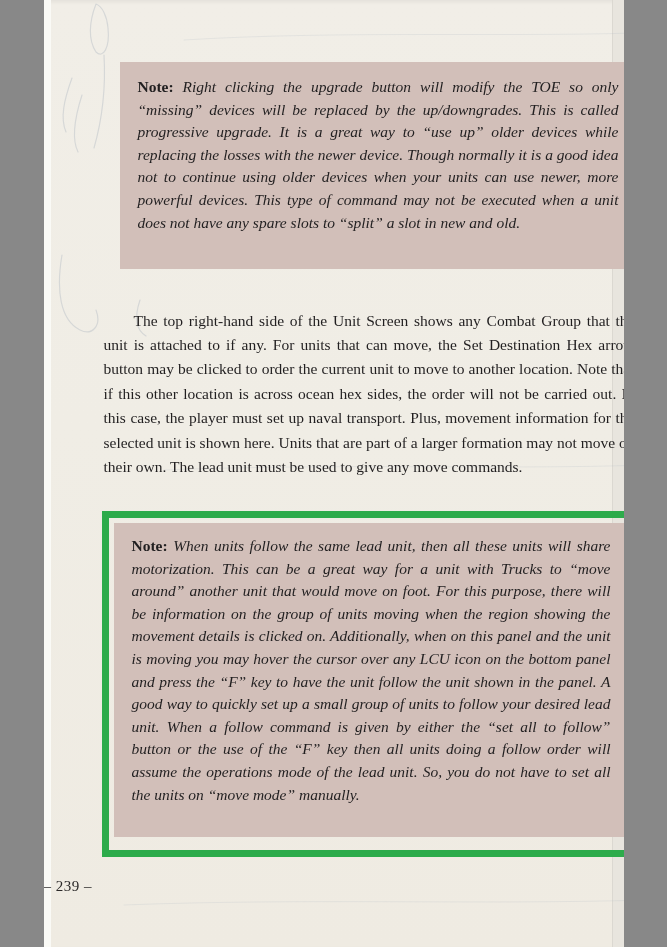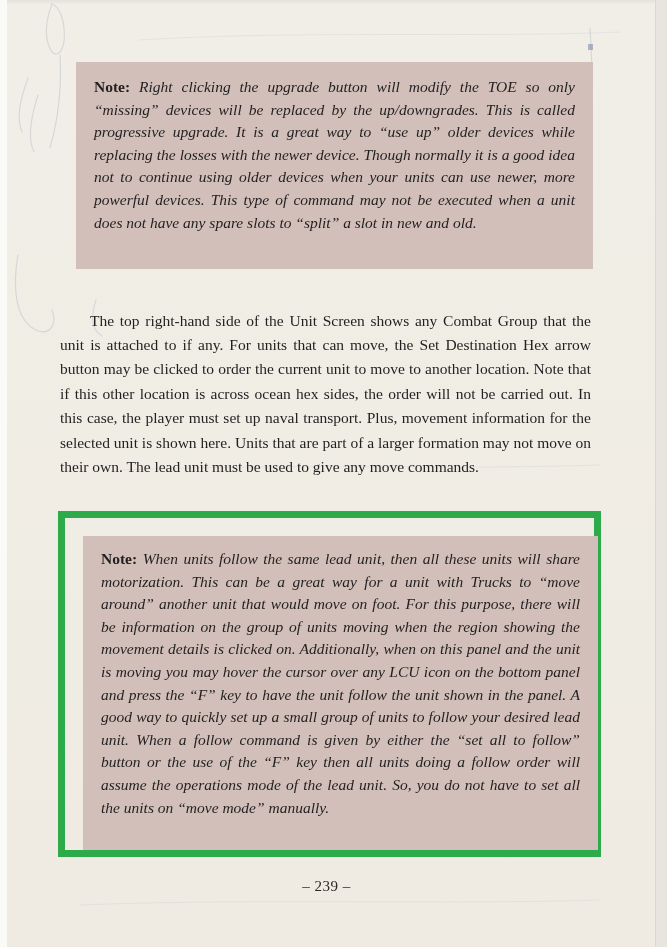--- a/index.html
+++ b/index.html
@@ -10,21 +10,21 @@
     --highlight-green:#2dab4b;
     --ink:#211f20;
   }
   html,body{margin:0;padding:0;}
   body{
     font-family:"Liberation Serif","DejaVu Serif",serif;
     background:#888;
   }
   .page{
     position:relative;
-    width:667px;height:947px;
+    width:580px;height:947px;
     margin:0 auto;
     background:linear-gradient(180deg,#f1eee7 0%,var(--paper) 45%,#efebe2 100%);
     color:var(--ink);
     overflow:hidden;
     box-shadow:inset 0 2px 4px rgba(0,0,0,.06);
   }
   .edge-left{
     position:absolute;left:0;top:0;width:7px;height:947px;
     background:var(--paper-edge-left);
   }
@@ -59,31 +59,31 @@
     line-height:24.4px;
     text-align:justify;
     text-indent:30px;
     color:var(--ink);
   }
   .highlight-frame{
     position:absolute;
     left:58px;top:511px;width:543px;height:346px;
     box-sizing:border-box;
     border:7px solid var(--highlight-green);
-    padding:18px;
+    padding:5px;
   }
   .note-follow{
     position:relative;
     left:0;top:0;width:515px;height:314px;
     padding:12px 18px 10px 18px;
   }
   .footer{
     position:absolute;
     left:0;right:14px;top:878px;
-    text-align:center;
+    text-align:left;
     font-size:15px;
     letter-spacing:.5px;
     color:#2a2828;
   }
 </style>
 </head>
 <body>
 
 <div class="page">
 

